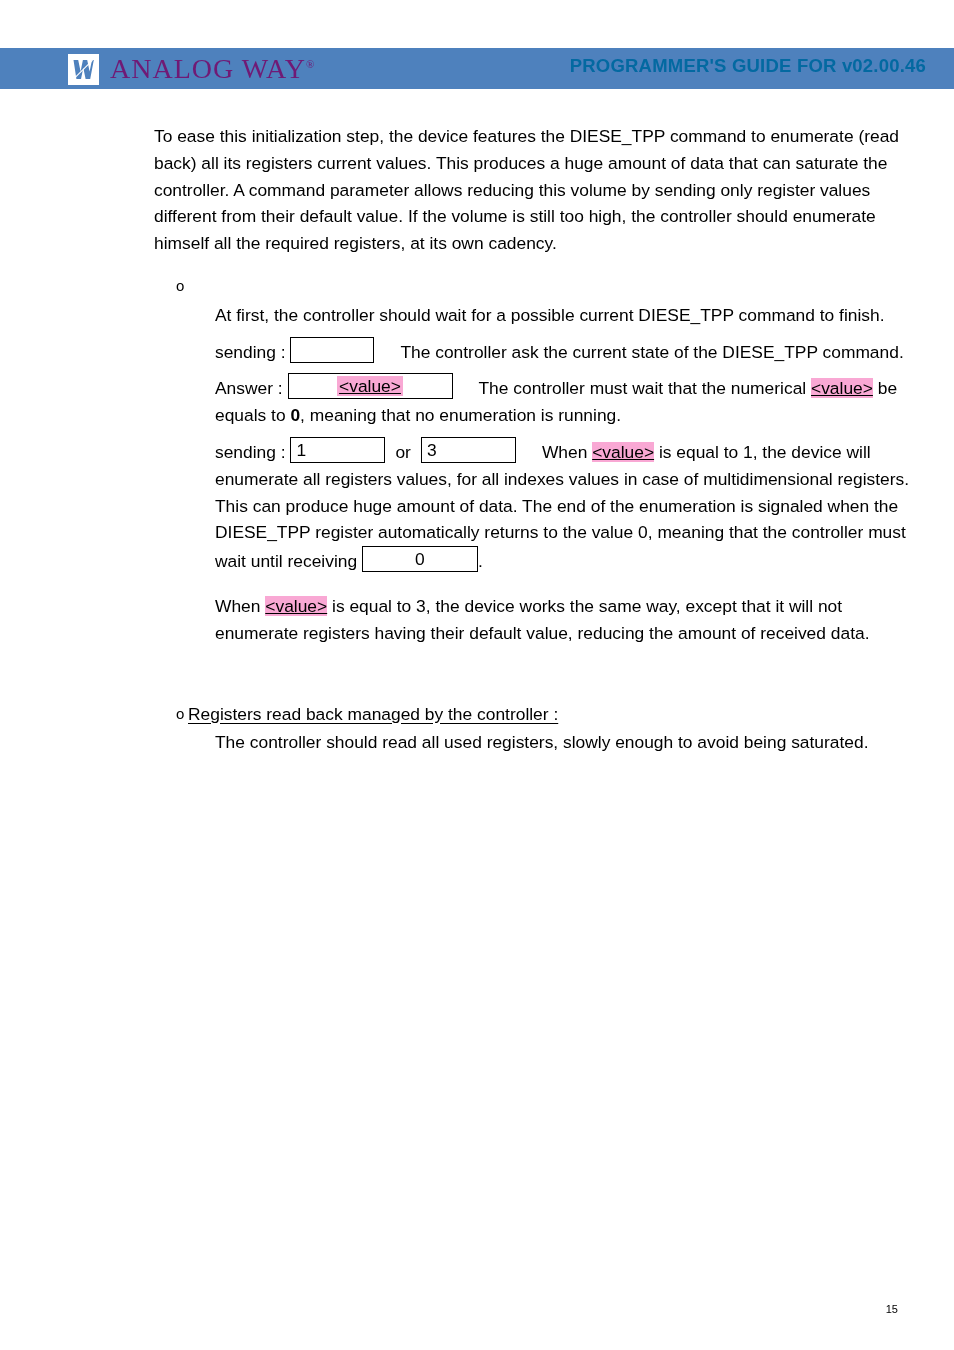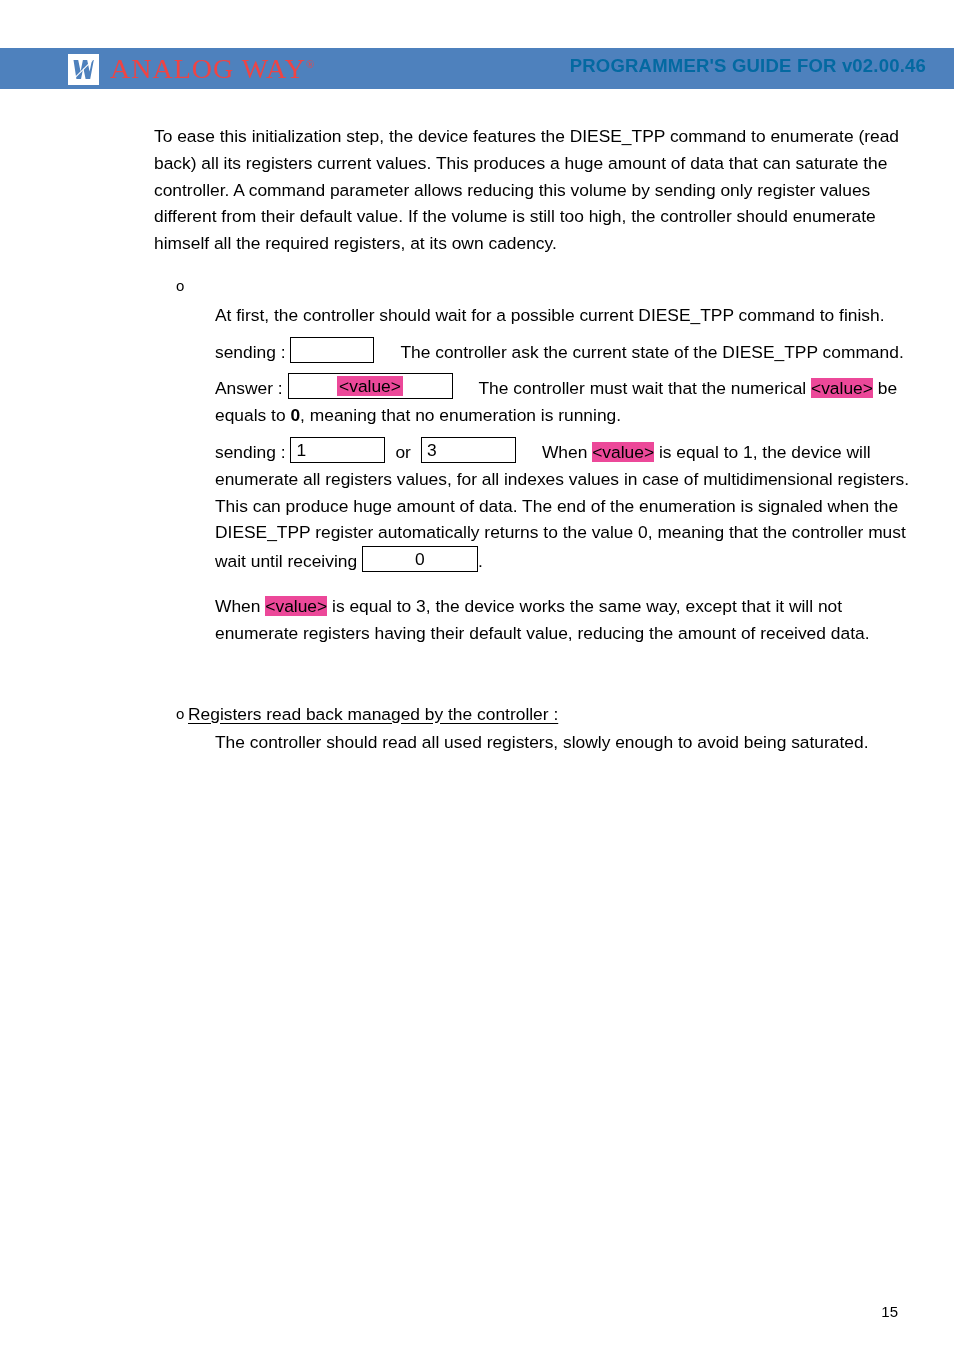--- a/index.html
+++ b/index.html
@@ -40,21 +40,21 @@
     height: 31px;
     background: #ffffff;
     display: flex;
     align-items: center;
     justify-content: center;
     flex: none;
   }
   .logo-mark svg { display: block; }
   .logo-text {
     margin-left: 11px;
-    color: #ef4444;
+    color: #701a75;
     font-family: "Liberation Serif", serif;
     font-size: 28px;
     letter-spacing: 1.0px;
     font-weight: 400;
     white-space: nowrap;
     line-height: 1;
   }
   .logo-reg {
     font-size: 11px;
     vertical-align: super;
@@ -125,35 +125,36 @@
     overflow: hidden;
     white-space: nowrap;
   }
   .fb-empty  { width: 84px; }
   .fb-value  { width: 165px; text-align: center; }
   .fb-one    { width: 95px; text-align: left;  padding-left: 5px; }
   .fb-three  { width: 95px; text-align: left;  padding-left: 5px; }
   .fb-zero   { width: 116px; text-align: center; }
 
   .hl {
-    background: #ec4899;
+    background: #f9a8d4;
+    text-decoration: underline;
   }
   .fb-value .hl { padding: 0 2px; }
 
   .sp-lg { display: inline-block; width: 26px; }
   .sp-md { display: inline-block; width: 10px; }
 
   b.bold { font-weight: bold; }
 
   
   .page-number {
     position: absolute;
     right: 56px;
     top: 1303px;
-    font-size: 15px;
+    font-size: 11px;
     color: #000000;
     margin-left: 6px;
   }
 </style>
 </head>
 <body>
 
 <div class="header-band"></div>
 
 <div class="logo-wrap">

